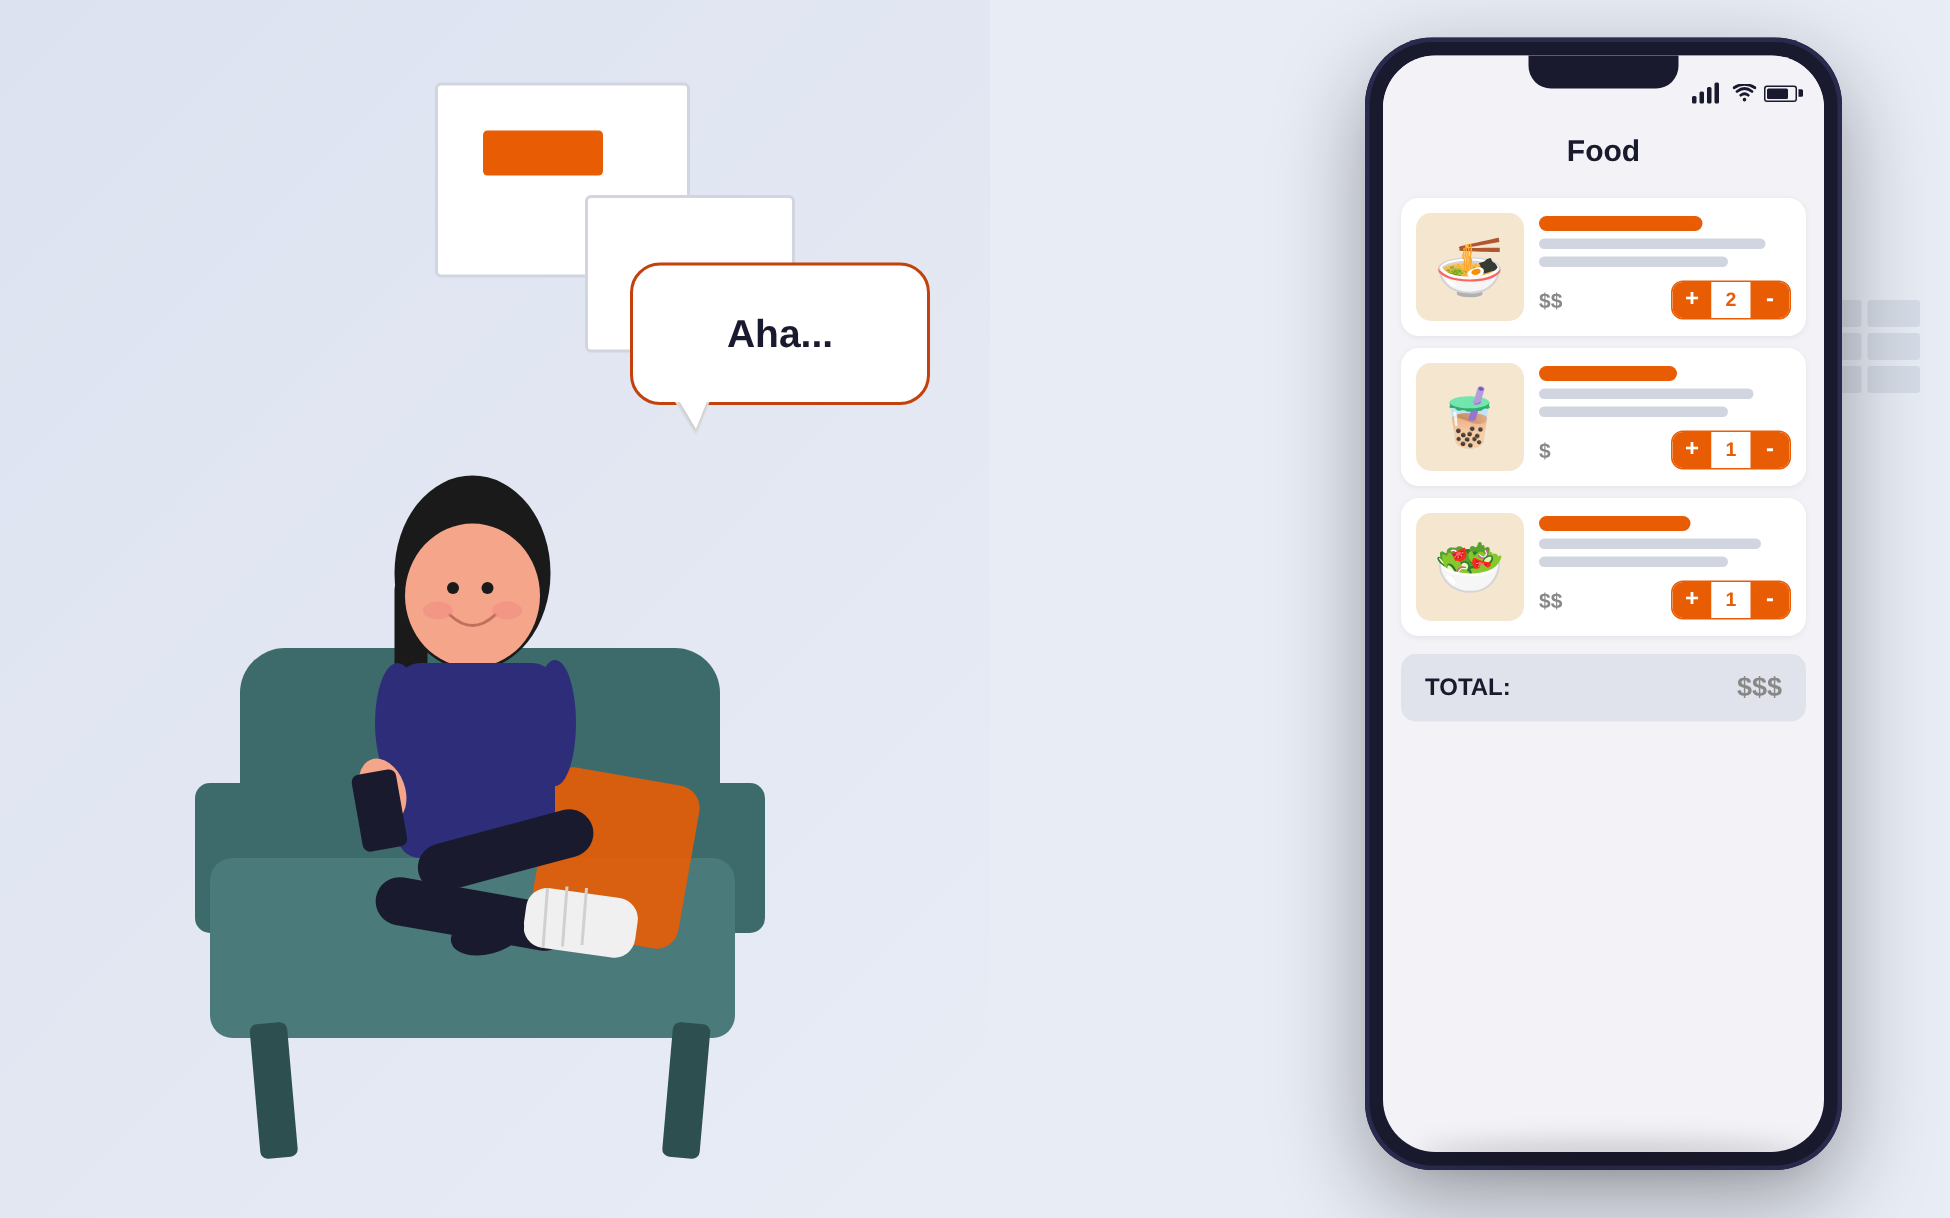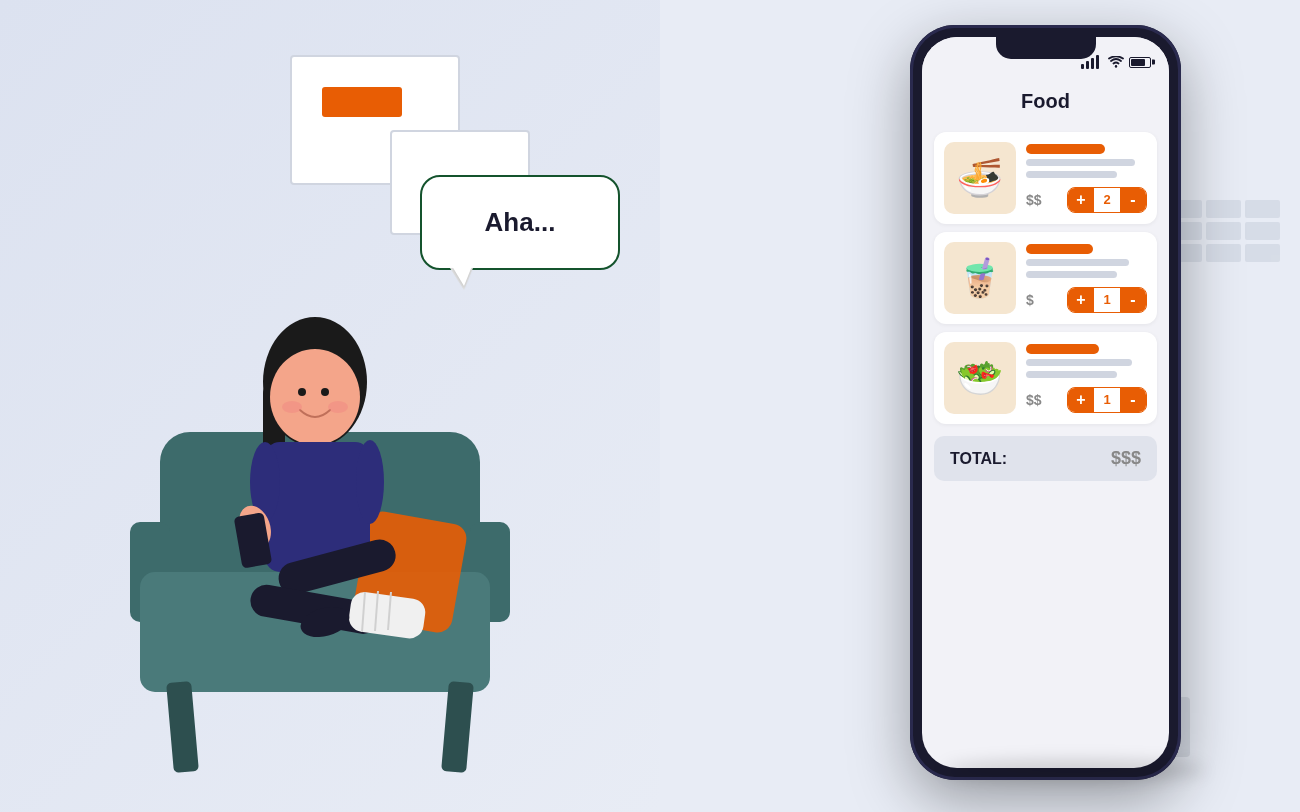--- a/index.html
+++ b/index.html
@@ -84,21 +84,21 @@
       background: linear-gradient(135deg, #dce2f0 0%, #e8ecf5 100%);
     }
 
     
     .speech-bubble {
       position: absolute;
       top: 175px; left: 420px;
       width: 200px; height: 95px;
       background: #fff;
       border-radius: 20px;
-      border: 2px solid #14532d;
+      border: 2px solid #c2410c;
       display: flex;
       align-items: center;
       justify-content: center;
       z-index: 10;
     }
     .speech-bubble::after {
       content: '';
       position: absolute;
       bottom: -18px; left: 30px;
       width: 0; height: 0;
@@ -205,21 +205,21 @@
       position: absolute;
       top: 25px; right: 60px;
       width: 330px; height: 755px;
       z-index: 20;
     }
 
     
     .phone-frame {
       position: absolute;
       top: 0; left: 0;
-      width: 271px; height: 755px;
+      width: 318px; height: 755px;
       background: #1a1a2e;
       border-radius: 45px;
       box-shadow: 0 20px 60px rgba(0,0,0,0.35), inset 0 0 0 3px #2a2a4e;
     }
 
     
     .phone-notch {
       position: absolute;
       top: 12px; left: 50%;
       transform: translateX(-50%);

